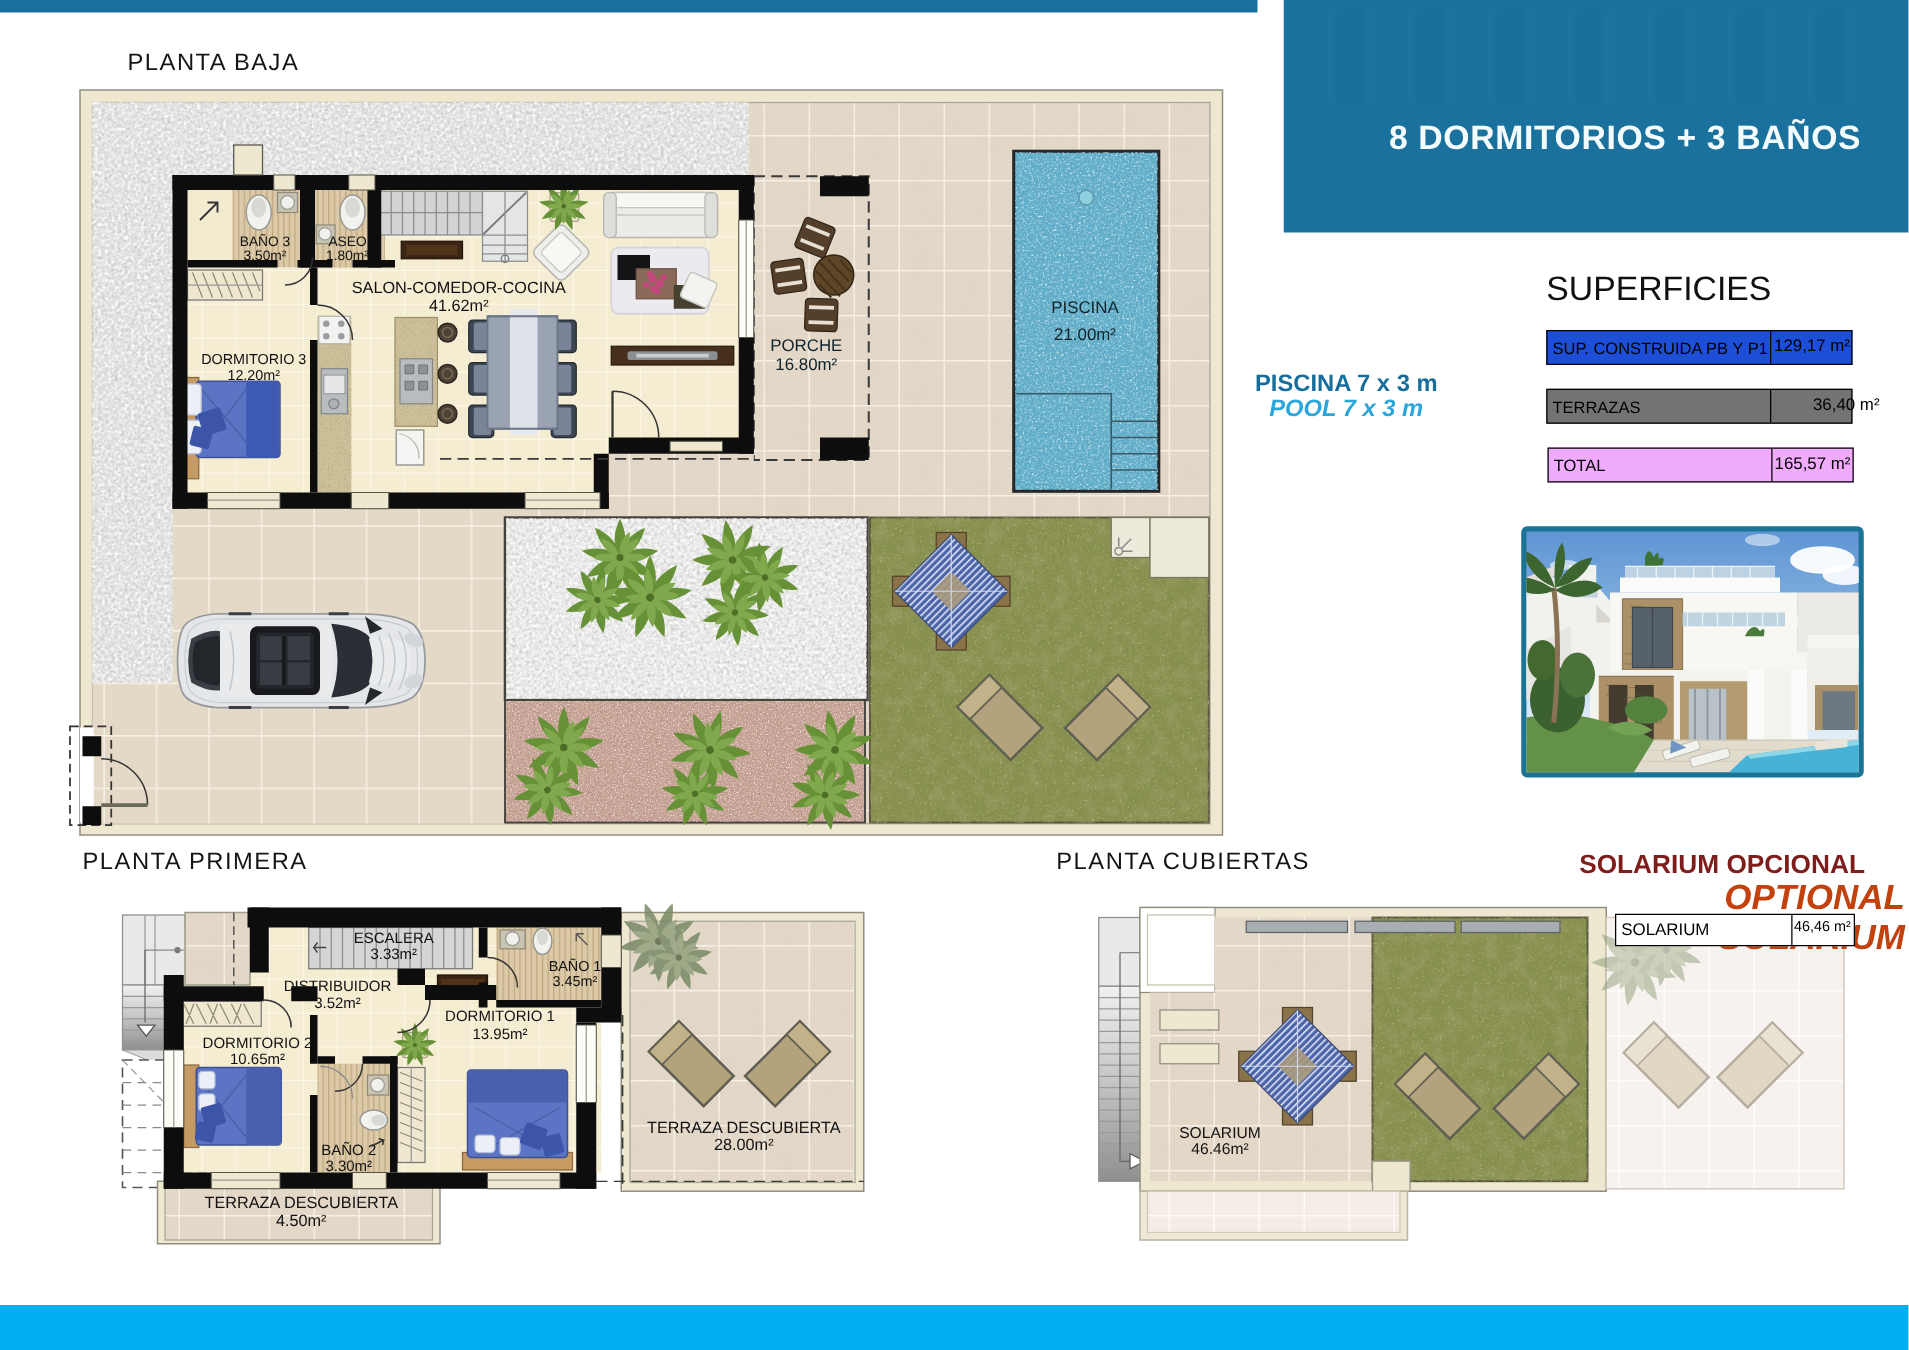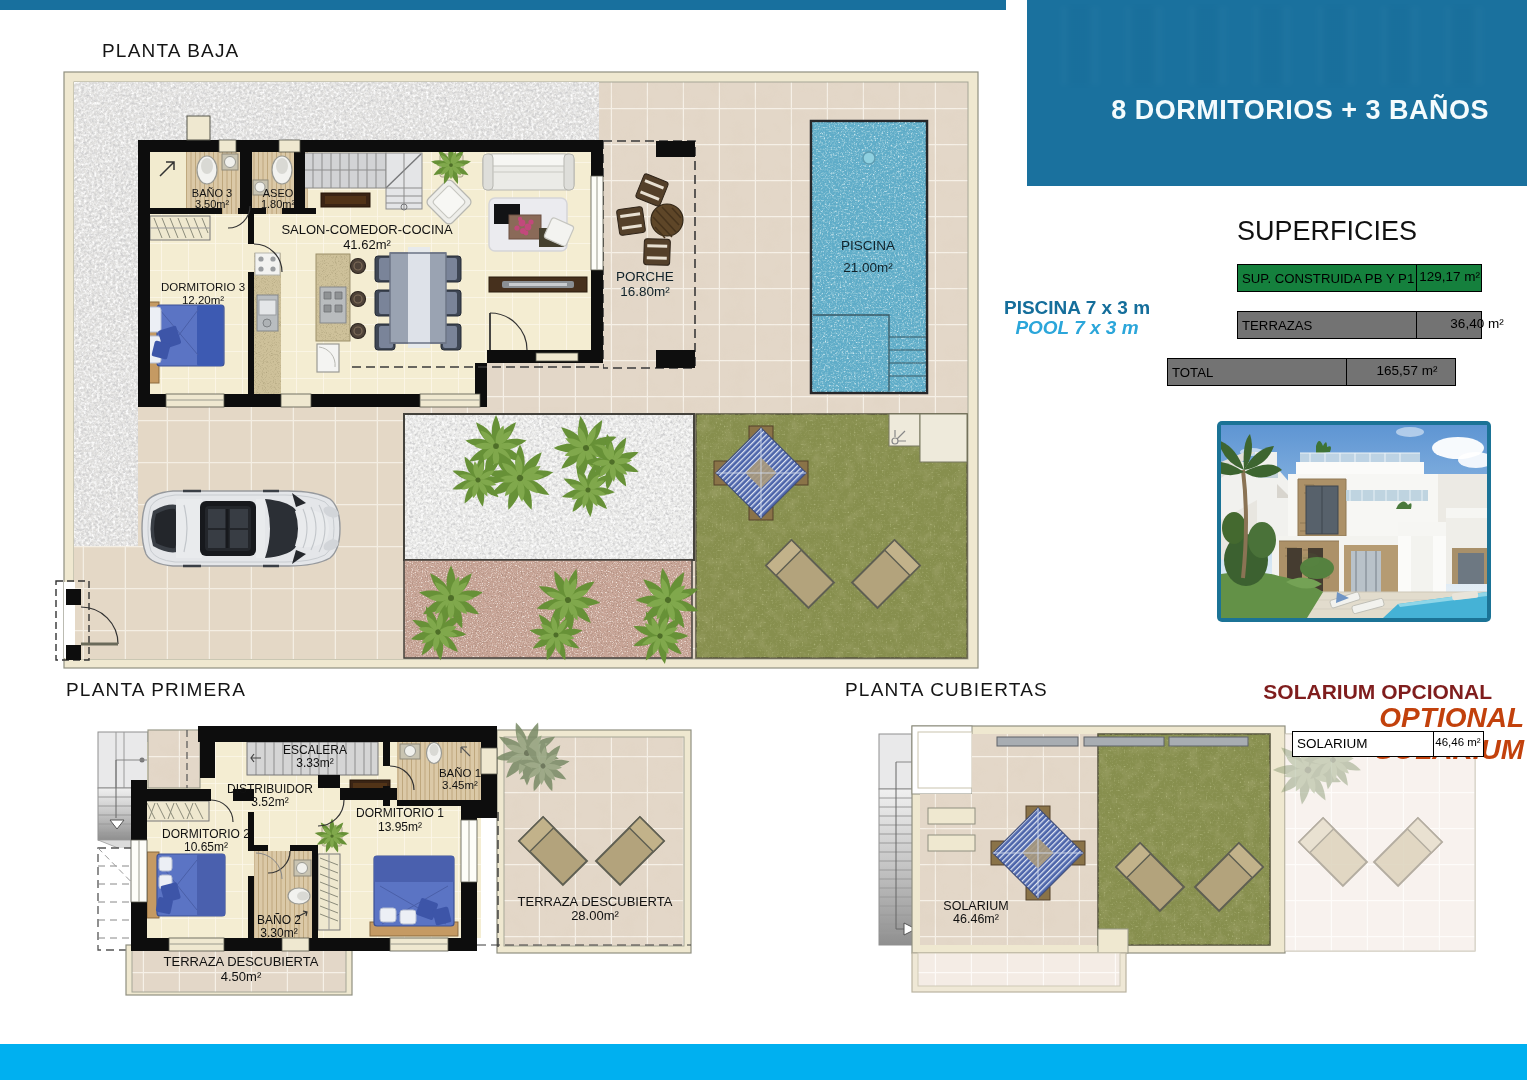--- a/index.html
+++ b/index.html
@@ -21,36 +21,36 @@
 
 
   <div class="abs" style="left:66px;top:40px;font-size:19px;letter-spacing:1.2px;color:#151515;margin-left:36px;">PLANTA BAJA</div>
 
   <div class="abs" style="left:66px;top:679px;font-size:19px;letter-spacing:1.2px;color:#151515;">PLANTA PRIMERA</div>
 
   <div class="abs" style="left:845px;top:679px;font-size:19px;letter-spacing:1.2px;color:#151515;">PLANTA CUBIERTAS</div>
 
   <div class="abs" style="left:1237px;top:216px;width:170px;font-size:27px;color:#111;">SUPERFICIES</div>
 
-  <div class="abs" style="left:1237px;top:264px;width:243px;height:26px;border:1.5px solid #000;background:#15803d;">
+  <div class="abs" style="left:1237px;top:264px;width:243px;height:26px;border:1.5px solid #000;background:#1d4ed8;">
     <div class="abs" style="left:4px;top:6px;font-size:13.2px;color:#000;">SUP. CONSTRUIDA PB Y P1</div>
     <div class="abs" style="left:178px;top:0;width:0;height:26px;border-left:1.5px solid #000;"></div>
     <div class="abs" style="left:180px;top:4px;width:62px;text-align:right;font-size:13.5px;color:#000;white-space:nowrap;">129,17 m²</div>
   </div>
 
   <div class="abs" style="left:1237px;top:311px;width:243px;height:26px;border:1.5px solid #000;background:#737373;">
     <div class="abs" style="left:4px;top:6px;font-size:13.2px;color:#000;">TERRAZAS</div>
     <div class="abs" style="left:178px;top:0;width:0;height:26px;border-left:1.5px solid #000;"></div>
     <div class="abs" style="left:180px;top:4px;width:62px;text-align:center;font-size:13.5px;color:#000;white-space:nowrap;margin-left:28px;">36,40 m²</div>
   </div>
 
-  <div class="abs" style="left:1167px;top:358px;width:243px;height:26px;border:1.5px solid #000;background:#737373;padding-left:44px;">
+  <div class="abs" style="left:1238px;top:358px;width:243px;height:26px;border:1.5px solid #000;background:#f0abfc;">
     <div class="abs" style="left:4px;top:6px;font-size:13.2px;color:#000;">TOTAL</div>
     <div class="abs" style="left:178px;top:0;width:0;height:26px;border-left:1.5px solid #000;"></div>
-    <div class="abs" style="left:180px;top:4px;width:62px;text-align:center;font-size:13.5px;color:#000;white-space:nowrap;margin-left:28px;">165,57 m²</div>
+    <div class="abs" style="left:180px;top:4px;width:62px;text-align:center;font-size:13.5px;color:#000;white-space:nowrap;">165,57 m²</div>
   </div>
 
   <div class="abs" style="left:1004px;top:297px;width:146px;text-align:center;font-size:19px;font-weight:bold;color:#156e9b;white-space:nowrap;">PISCINA 7 x 3 m</div>
   <div class="abs" style="left:1004px;top:317px;width:146px;text-align:center;font-size:19px;font-weight:bold;font-style:italic;color:#2ba6da;white-space:nowrap;">POOL 7 x 3 m</div>
 
   <div class="abs" style="left:1240px;top:680px;width:252px;text-align:right;font-size:21px;font-weight:bold;color:#7f1d1d;">SOLARIUM OPCIONAL</div>
   <div class="abs" style="left:1276px;top:702px;width:248px;text-align:right;font-size:28px;font-weight:bold;font-style:italic;color:#c2410c;">OPTIONAL SOLARIUM</div>
 
   <div class="abs" style="left:1292px;top:731px;width:190px;height:24px;border:1.5px solid #000;background:#fff;">
     <div class="abs" style="left:4px;top:4px;font-size:13.5px;color:#000;">SOLARIUM</div>

